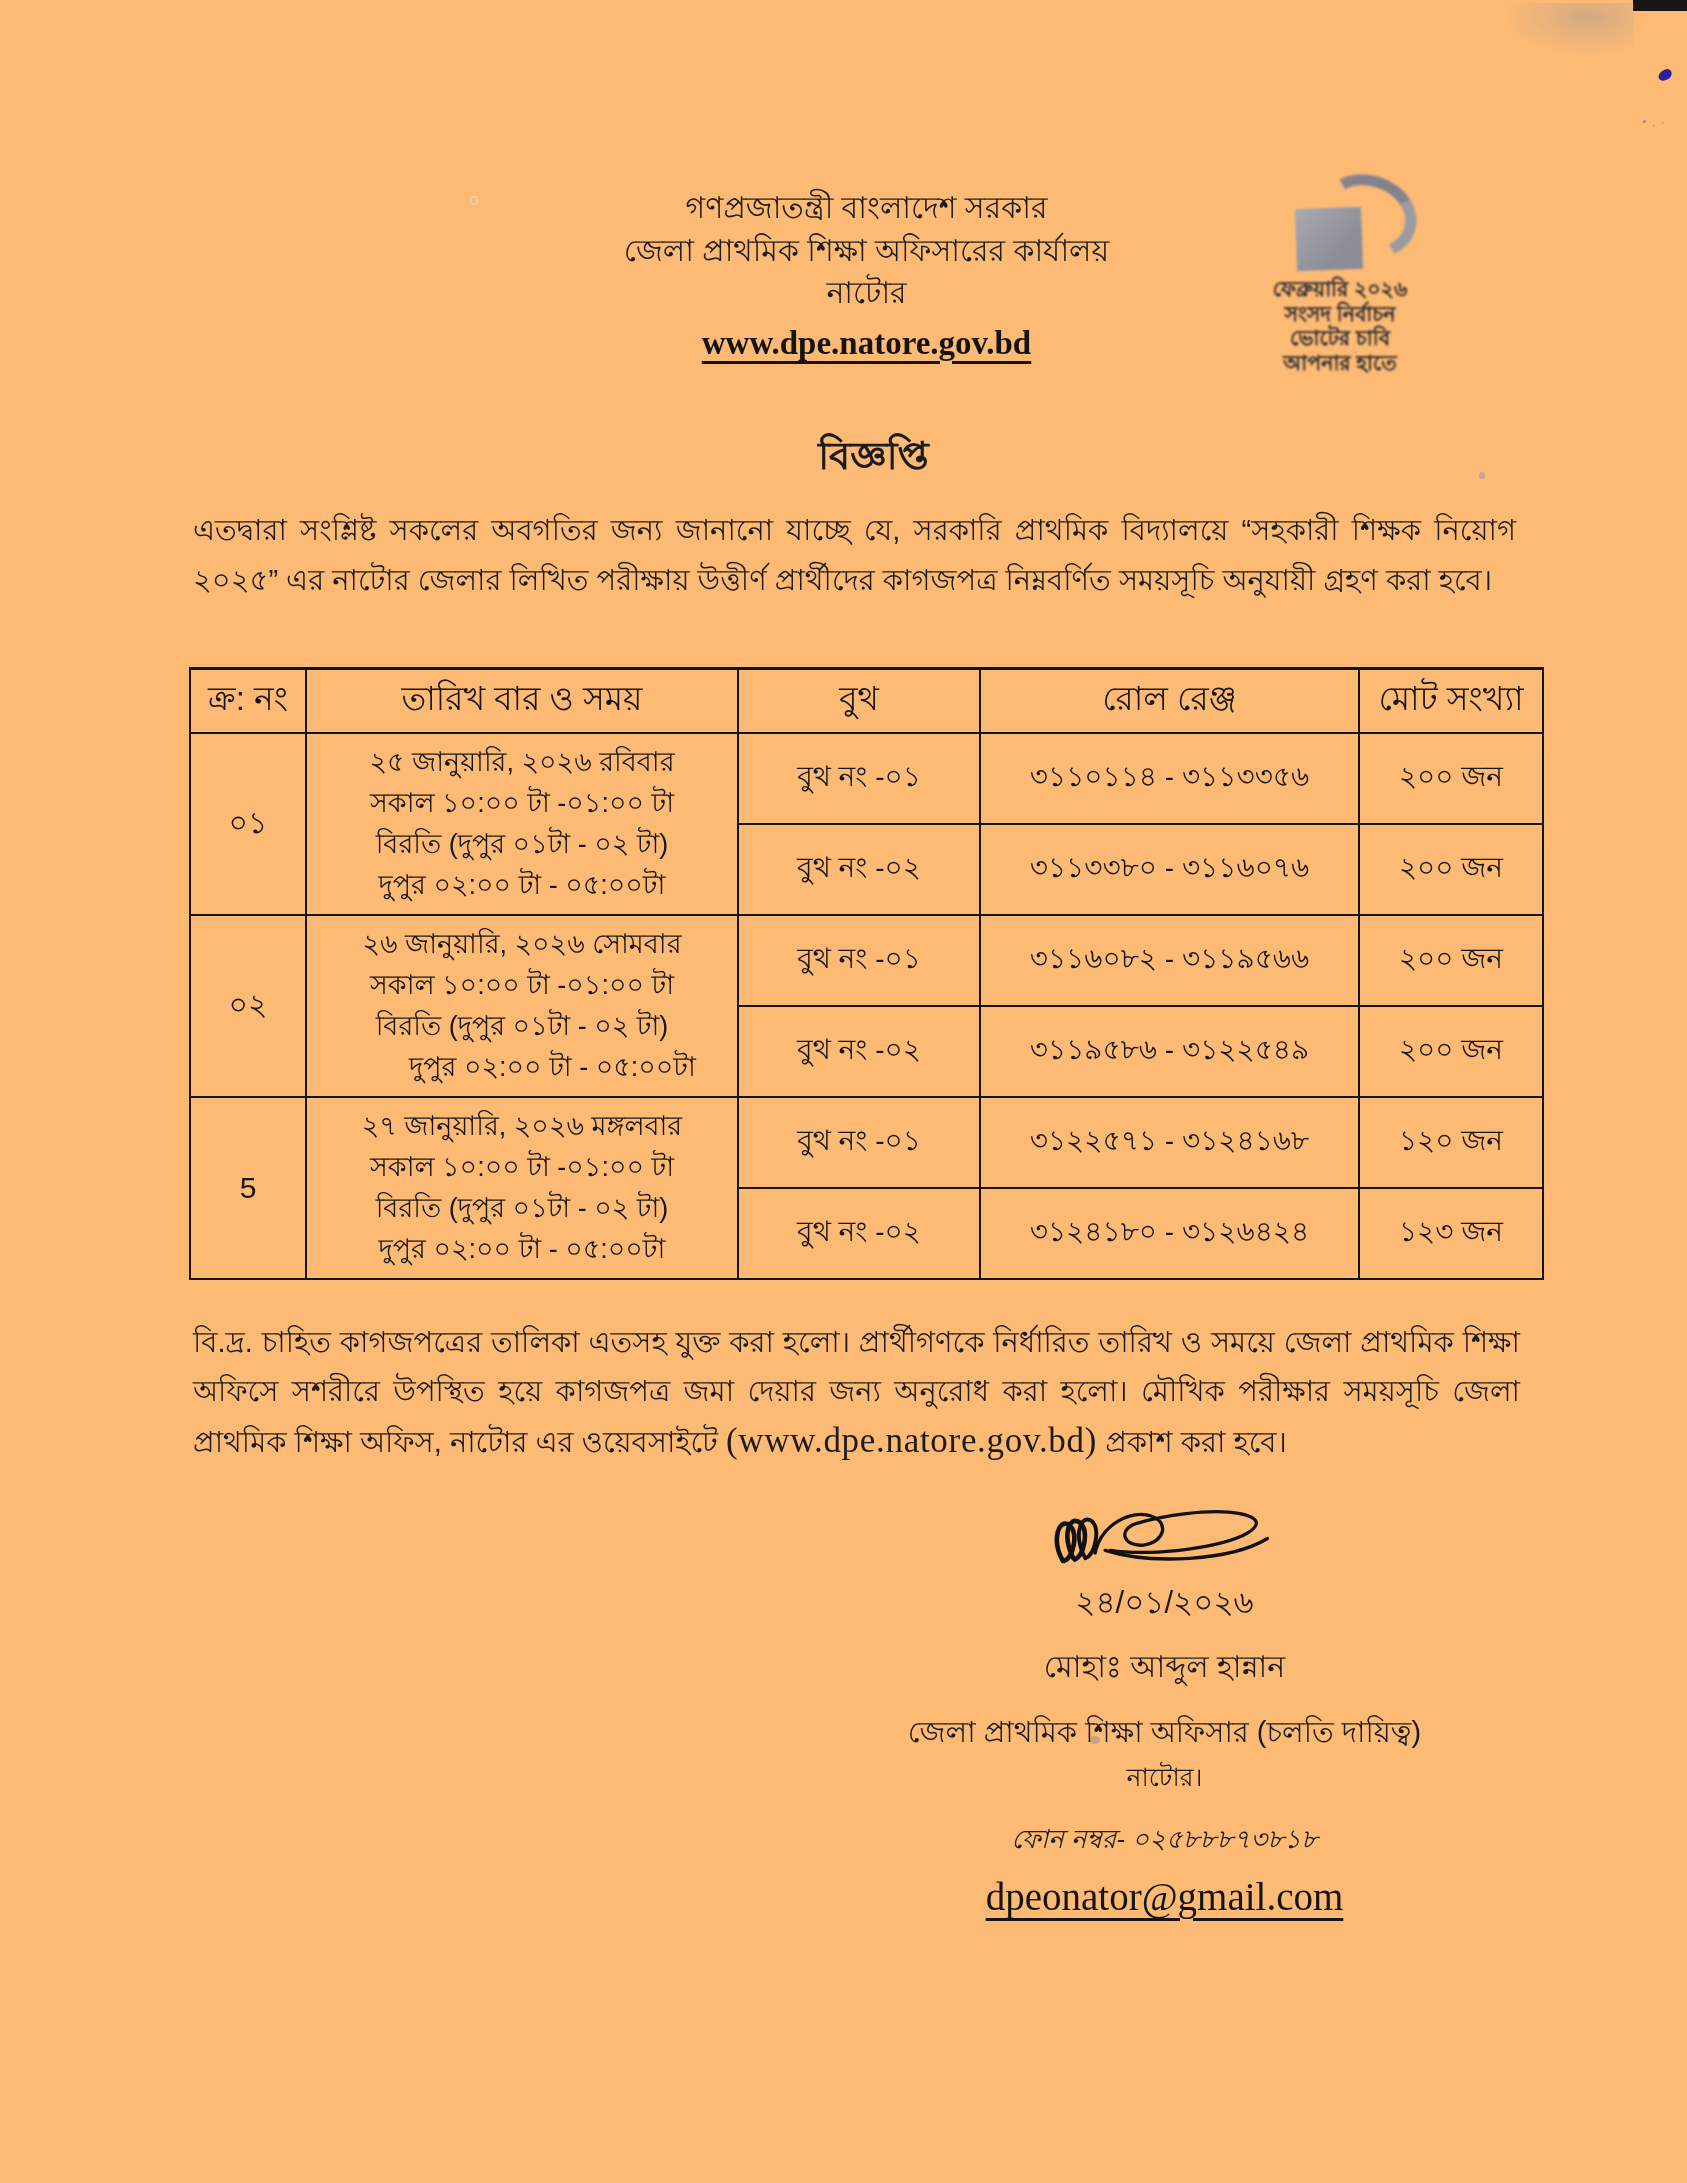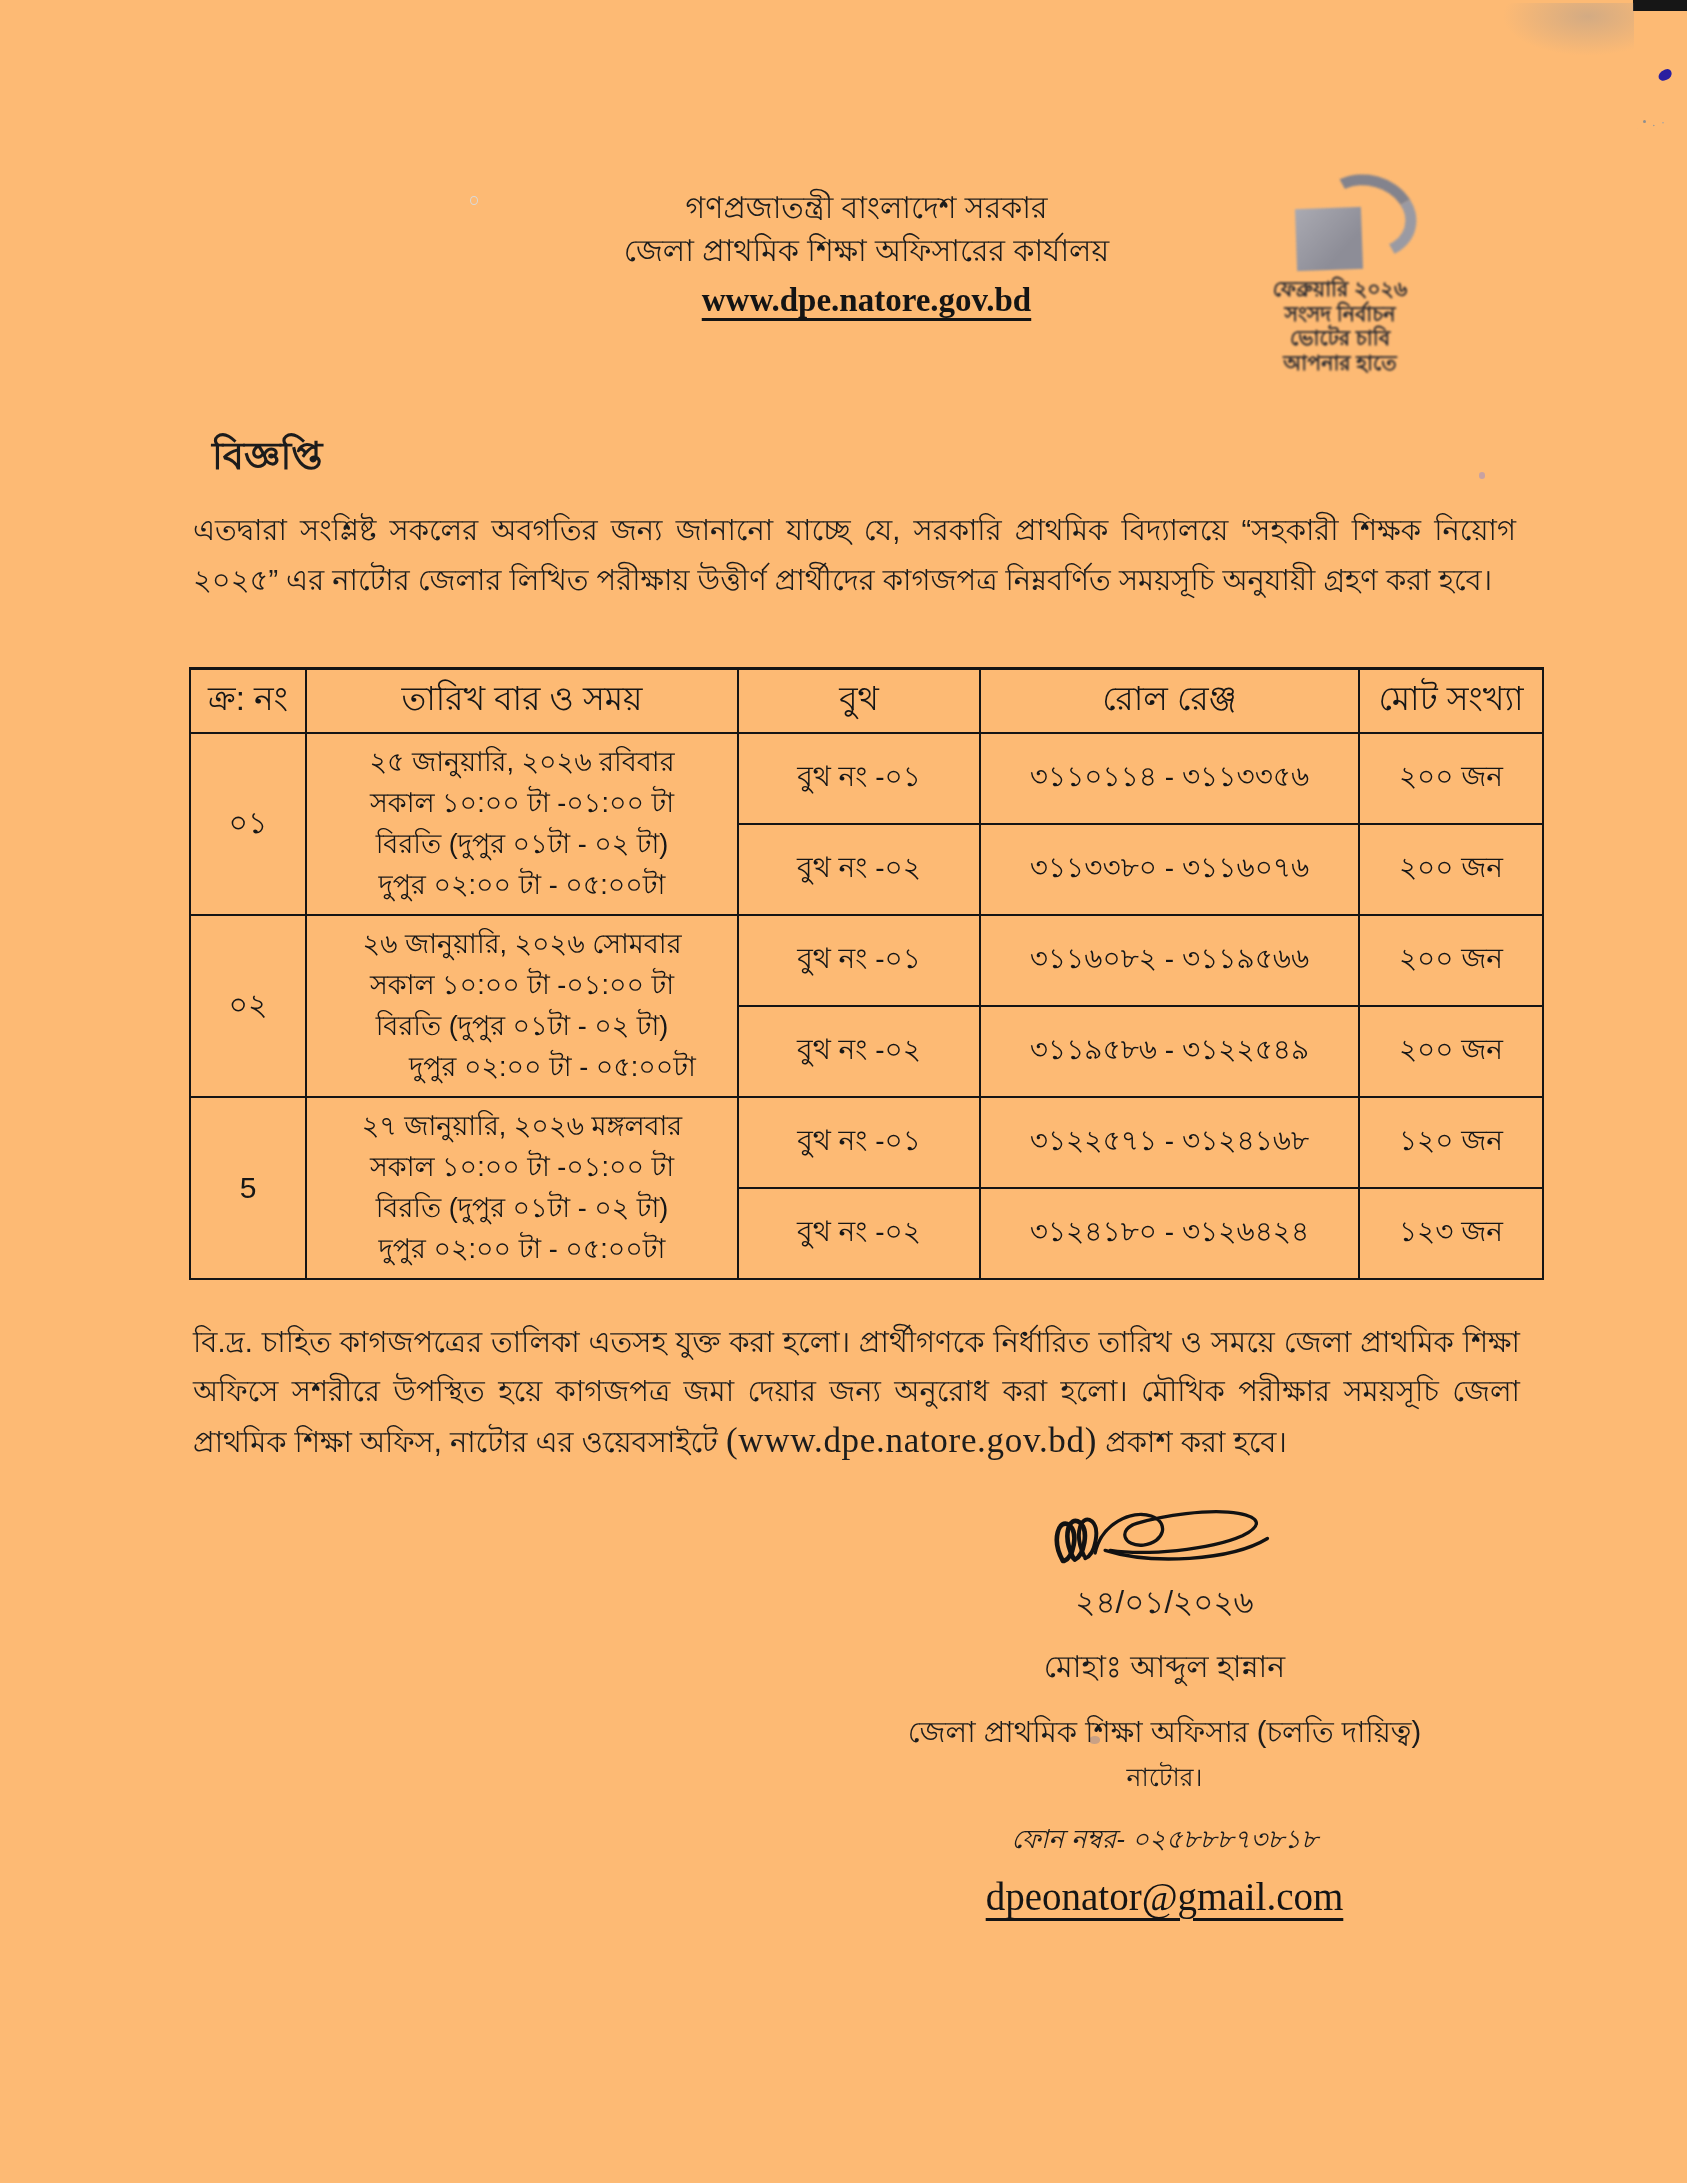--- a/index.html
+++ b/index.html
@@ -33,21 +33,21 @@
   .logo{position:absolute;left:1269px;top:176px;width:142px;height:200px;}
   .logo-swoosh{position:absolute;left:48px;top:-1.3px;width:78px;height:61px;
     border:11.2px solid transparent;border-top-color:#83838d;border-right-color:#9a9aa3;
     border-radius:50%;transform:rotate(16deg);filter:blur(1.3px);}
   .logo-box{position:absolute;left:26.5px;top:32px;width:66px;height:62px;
     background:linear-gradient(135deg,#aaaab2 0%,#8d8d97 70%);transform:rotate(-2deg);filter:blur(1.3px);}
   .logo-text{position:absolute;left:0;top:101px;width:142px;text-align:center;
     font-size:20.5px;font-weight:700;line-height:24.5px;color:#2a2a30;filter:blur(1.1px);}
 
   
-  .title{position:absolute;top:426px;left:212px;width:1323px;
+  .title{position:absolute;top:426px;left:212px;width:1323px;text-align:center;
     font-size:38px;font-weight:700;}
   .intro{position:absolute;top:505px;left:193px;width:1323px;
     font-size:29px;line-height:50px;text-align:justify;font-weight:500;}
 
   
   .sched{position:absolute;top:667px;left:189px;width:1353px;
     border-collapse:collapse;table-layout:fixed;font-size:28px;color:#161616;}
   .sched th,.sched td{border:2px solid #151515;padding:0;}
   .sched th{height:62px;font-weight:500;font-size:33px;text-align:center;border-top-width:3.3px;}
   .sched td{height:89px;text-align:center;vertical-align:middle;}
@@ -83,20 +83,21 @@
   <div class="corner-smudge"></div>
   <div class="blue-speck"></div>
   <div class="speck-dots"></div>
   <div class="dot-a"></div>
   <div class="dot-b"></div>
   <div class="dot-c"></div>
 
   <div class="header">
     <div class="hline">গণপ্রজাতন্ত্রী বাংলাদেশ সরকার</div>
     <div class="hline">জেলা প্রাথমিক শিক্ষা অফিসারের কার্যালয়</div>
+    <div class="hline">নাটোর</div>
     <span class="site serif">www.dpe.natore.gov.bd</span>
   </div>
 
   <div class="logo">
     <div class="logo-swoosh"></div>
     <div class="logo-box"></div>
     <div class="logo-text">
       <div>ফেব্রুয়ারি ২০২৬</div>
       <div>সংসদ নির্বাচন</div>
       <div>ভোটের চাবি</div>

